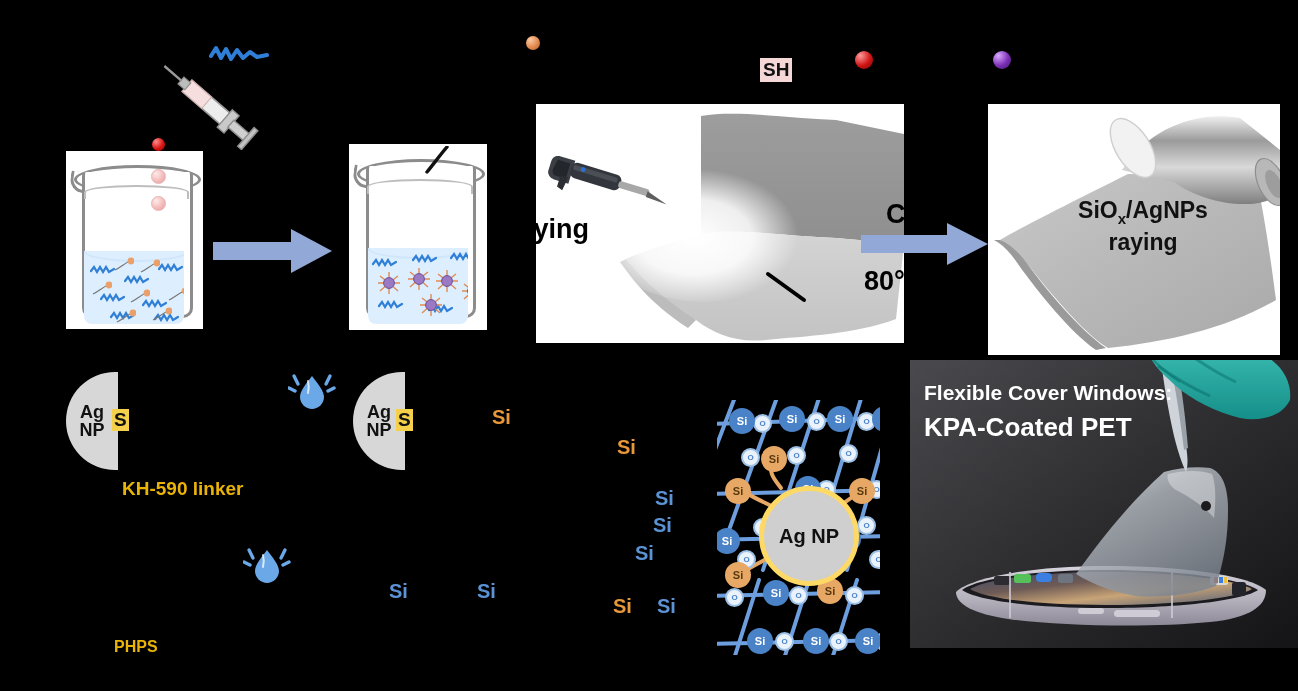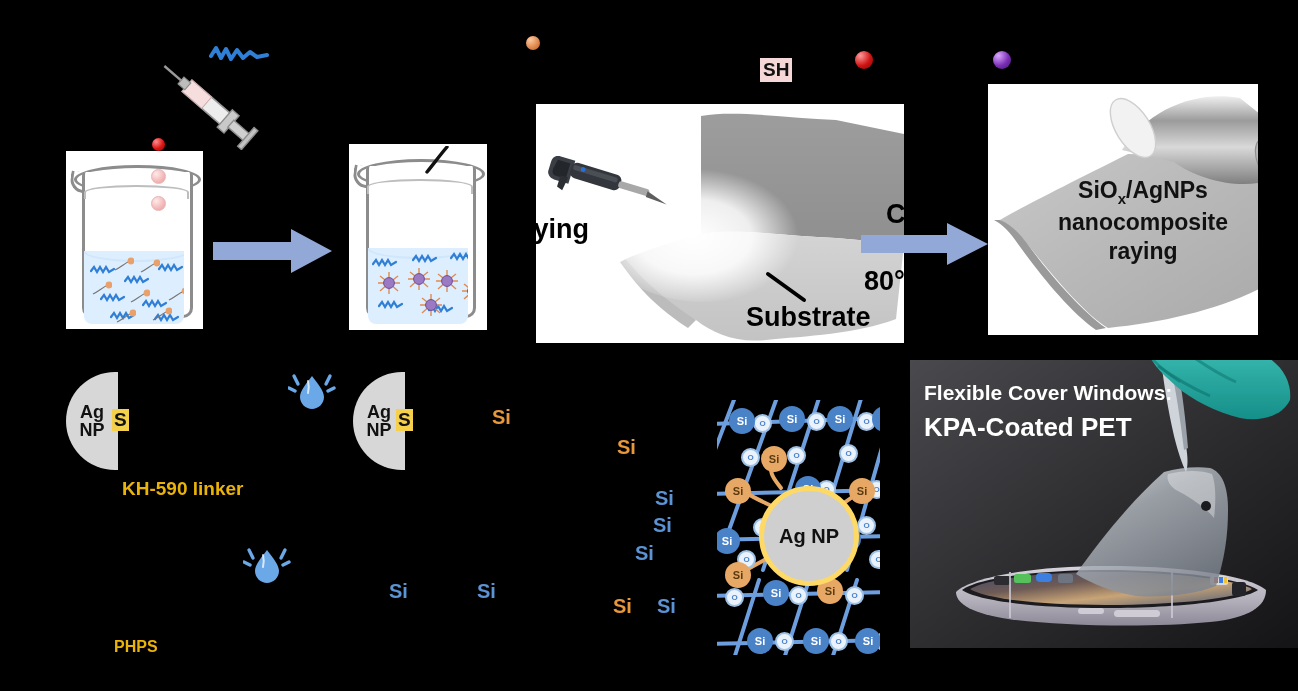--- a/index.html
+++ b/index.html
@@ -352,33 +352,32 @@
           <rect x="24" y="17" width="52" height="16" rx="6" fill="#33373d"></rect>
           <rect x="26" y="20" width="46" height="5" rx="2" fill="#4a4f56"></rect>
           <circle cx="36" cy="22" r="2.4" fill="#2b6fd6"></circle>
           <rect x="74" y="22" width="32" height="7" rx="3" fill="#a8a8a8"></rect>
           <path d="M104,24 L126,31 L104,30 Z" fill="#5e5e5e"></path>
           <path d="M16,34 L24,34 L22,48 L16,46 Z" fill="#2b2e33"></path>
         </g>
       </svg>
     </div>
     <div class="lbl lbl-black" style="left:-28px;top:110px;font-size:27px;">raying</div>
-    <div class="lbl lbl-black" style="left:210px;top:198px;font-size:27px;">Substrate</div>
     <div class="lbl lbl-black" style="left:350px;top:95px;font-size:27px;">Cu</div>
     <div class="lbl lbl-black" style="left:328px;top:162px;font-size:27px;">80°C</div>
   </div>
 
   <div class="bigarrow" style="left:861px;top:222px;width:128px;height:44px;">
     <svg width="128" height="44" viewBox="0 0 128 44">
       <path d="M0,13 L86,13 L86,1 L127,22 L86,43 L86,31 L0,31 Z" fill="#92a8d6"></path>
     </svg>
   </div>
   <div class="lbl lbl-black" style="left:987px;top:266px;font-size:27px;color:#000;">H</div>
 
-  <div class="panel" style="left:988px;top:84px;width:270px;height:251px;">
+  <div class="panel" style="left:988px;top:104px;width:292px;height:251px;">
     <svg width="310" height="251" viewBox="0 0 310 251" style="position:absolute;left:0;top:0;">
       <defs>
         <linearGradient id="filmGrad" x1="0" y1="0" x2="1" y2="1">
           <stop offset="0%" stop-color="#c8c8c8"></stop>
             <stop offset="45%" stop-color="#b9b9b9"></stop>
           <stop offset="100%" stop-color="#a9a9a9"></stop>
         </linearGradient>
         <linearGradient id="rollGrad" x1="0" y1="0" x2="0" y2="1">
           <stop offset="0%" stop-color="#efefef"></stop>
             <stop offset="28%" stop-color="#9b9b9b"></stop>
@@ -391,21 +390,20 @@
                C240,224 180,238 120,244 C96,230 60,186 36,156 C28,148 18,142 12,136 Z" fill="url(#filmGrad)"></path>
       <path d="M12,136 C22,140 30,148 38,158 C58,186 92,226 118,244 L108,246 C82,228 50,188 30,160 C22,148 14,140 6,136 Z" fill="#9a9a9a"></path>
 
       <path d="M134,66 C160,24 210,6 252,14 L292,46 C300,62 298,84 286,94 C258,108 210,96 186,78 Z" fill="url(#rollGrad)"></path>
       <ellipse cx="145" cy="44" rx="17" ry="33" transform="rotate(-32 145 44)" fill="#f2f2f2" stroke="#cfcfcf" stroke-width="1.4"></ellipse>
       <ellipse cx="283" cy="78" rx="13" ry="25" transform="rotate(-24 283 78)" fill="#b8b8b8" stroke="#8e8e8e" stroke-width="1.2"></ellipse>
       <ellipse cx="286" cy="80" rx="7" ry="15" transform="rotate(-24 286 80)" fill="#9d9d9d"></ellipse>
     </svg>
     <div class="abs" style="left:0;top:92px;width:310px;text-align:center;color:#111;font-weight:bold;font-size:23px;line-height:1.25;">
       <div><span>SiO</span><sub style="font-size:15px;">x</sub><span>/AgNPs</span></div>
-      <div>nanocomposite</div>
       <div>raying</div>
     </div>
   </div>
 
   <div class="agnp-half" style="left:66px;top:372px;width:52px;height:98px;font-size:18px;">
     <span>Ag</span>
     <span>NP</span>
   </div>
   <div class="lbl hl-yellow" style="left:112px;top:409px;font-size:19px;">S</div>
 

